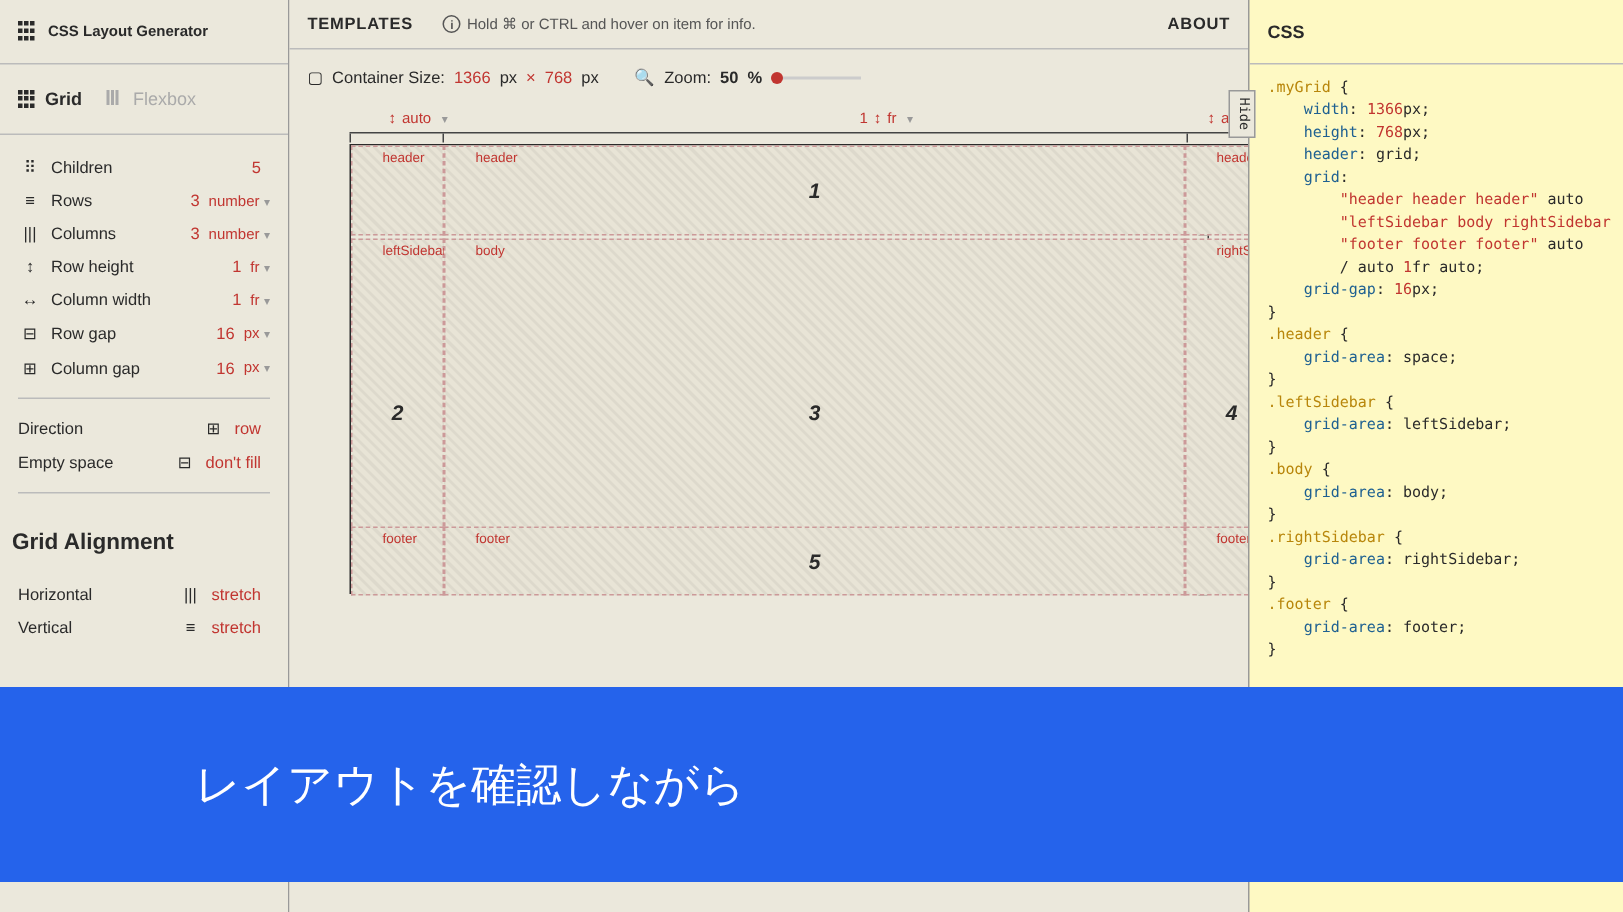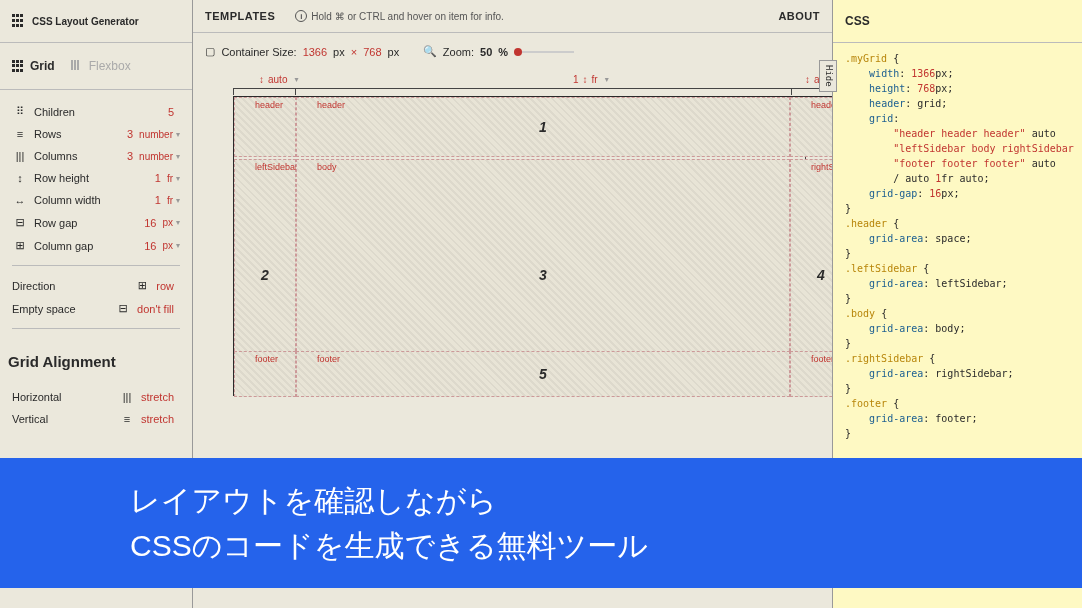--- a/index.html
+++ b/index.html
@@ -326,14 +326,13 @@
 
 
         <span class="val-n">1</span>
     <span class="pn">&lt;/div&gt;</span>
     <span class="pn">&lt;div className='leftSidebar'&gt;</span></div>
   </div>
 </div>
 
 <div class="banner">
   <div>レイアウトを確認しながら</div>
-  <div>CSSのコードを生成できる無料ツール</div>
 </div>
 
 </body></html>

